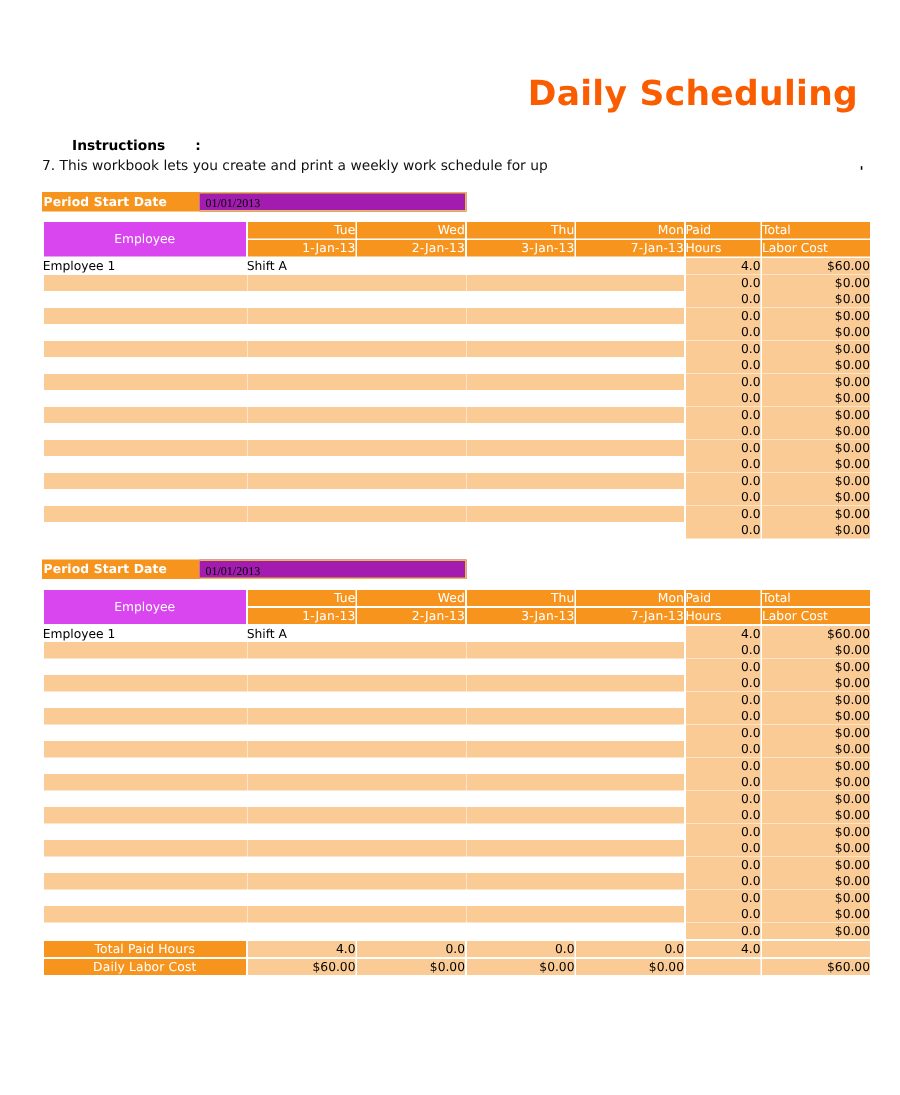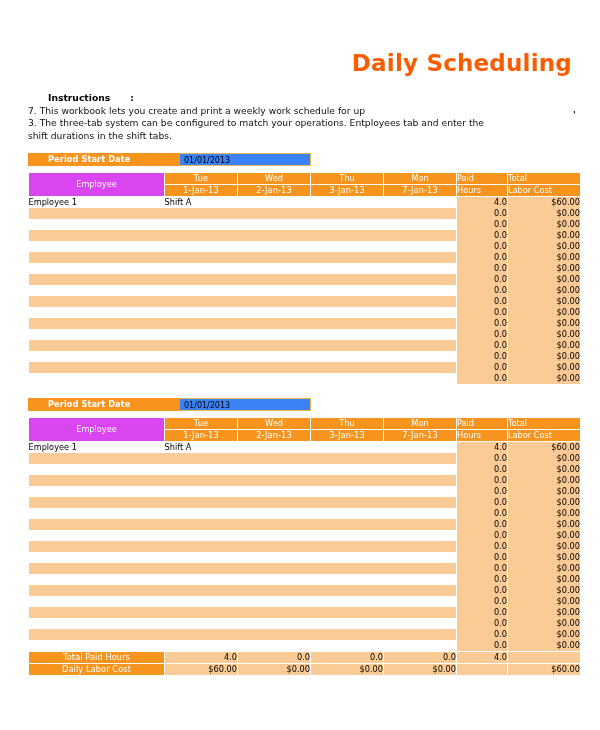--- a/index.html
+++ b/index.html
@@ -63,37 +63,38 @@
 
   
   .period-row {
     display: flex;
     width: 283px;
     height: 13px;
     font-size: 8.2px;
     line-height: 13px;
   }
   .period-label {
-    width: 152px;
+    width: 105px;
     background: #F7941E;
     color: #ffffff;
     font-weight: bold;
-    padding-left: 20px;
+    padding-left: 1px;
     box-sizing: border-box;
     letter-spacing: 0.1px;
   }
   .period-value {
     flex: 1;
-    background: #3b82f6;
+    background: #a21caf;
     color: #000000;
     padding-left: 4px;
     box-sizing: border-box;
     border: 1px solid #E8B84B;
     border-left: none;
     font-size: 8px;
+    font-family: Liberation Serif, serif;
   }
 
   
   table.sched {
     border-collapse: collapse;
     width: 545px;
     table-layout: fixed;
     font-size: 8.2px;
   }
   table.sched td, table.sched th {
@@ -111,21 +112,21 @@
   col.c-day  { width: 73px; }
   col.c-hrs  { width: 51px; }
   col.c-cost { width: 73px; }
 
   
   .hdr {
     background: #F7941E;
     color: #ffffff;
     font-weight: bold;
     border: 1px solid #ffffff;
-    text-align: center;
+    text-align: right;
     letter-spacing: 0.1px;
   }
   .hdr-emp {
     background: #d946ef;
     color: #ffffff;
     font-weight: bold;
     border: 1px solid #ffffff;
     text-align: center;
     vertical-align: middle;
   }
@@ -177,21 +178,20 @@
 
 <div class="title-bar">
   <span class="doc-title">Daily Scheduling</span>
 </div>
 
 <div class="instructions">
   <div>
     <span class="instructions-head">Instructions</span><span class="instructions-head">:</span>
   </div>
   <div class="instr-line">7. This workbook lets you create and print a weekly work schedule for up</div>
-  <div class="instr-line">3. The three-tab system can be configured to match your operations. Entployees tab and enter the shift durations in the shift tabs.</div>
 </div>
 
 <div class="stray-mark">'</div>
 
 <div class="block-gap-1"></div>
 
 <div id="blocks-host">
     <div class="sheet-block">
       <div class="period-row">
         <div class="period-label">Period Start Date</div>

